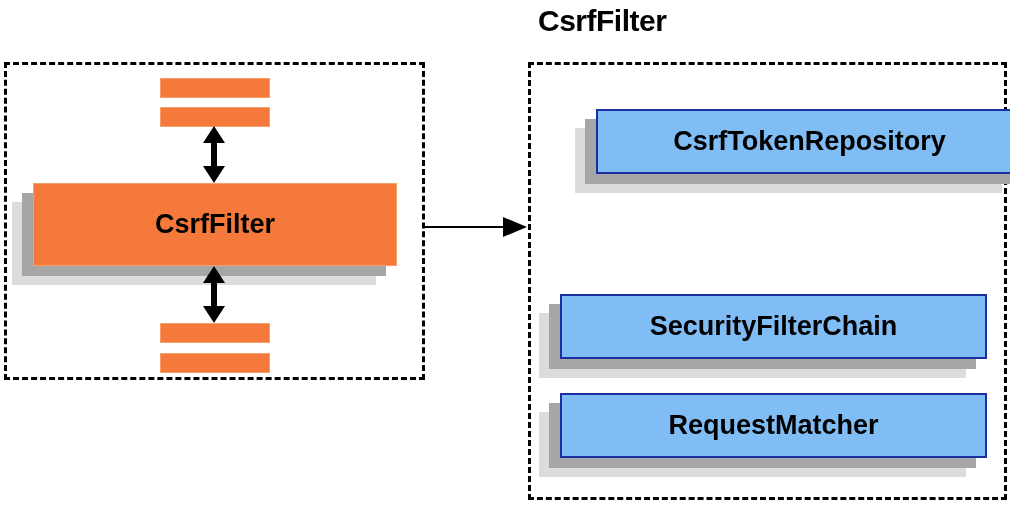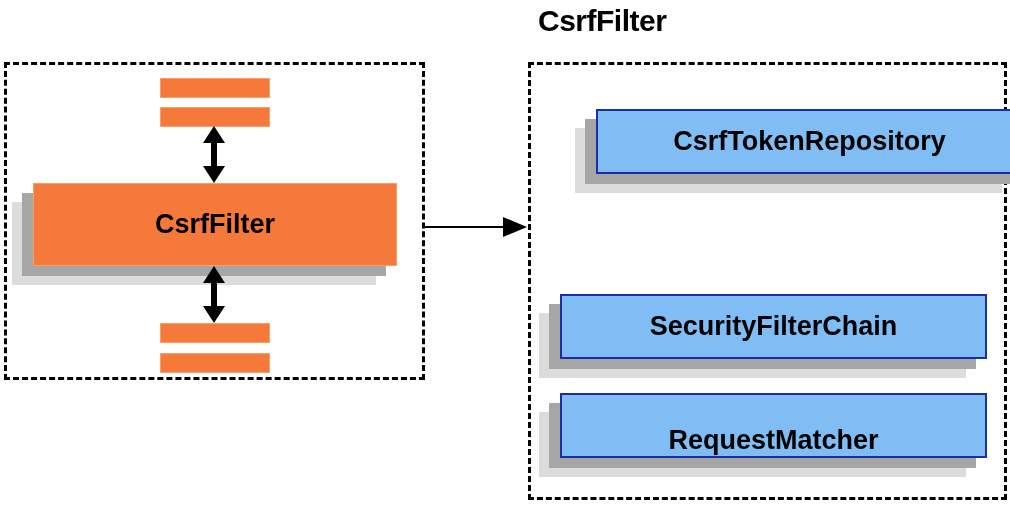--- a/index.html
+++ b/index.html
@@ -137,18 +137,18 @@
 
     <div class="blue-box" style="top:44px;margin-left:36px;">
       <span>CsrfTokenRepository</span>
     </div>
 
 
     <div class="blue-box" style="top:229px;">
       <span>SecurityFilterChain</span>
     </div>
 
-    <div class="blue-box" style="top:328px;align-items:flex-end;">
+    <div class="blue-box" style="top:328px;">
       <span>RequestMatcher</span>
     </div>
   </div>
 
 </div>
 
 </body></html>

